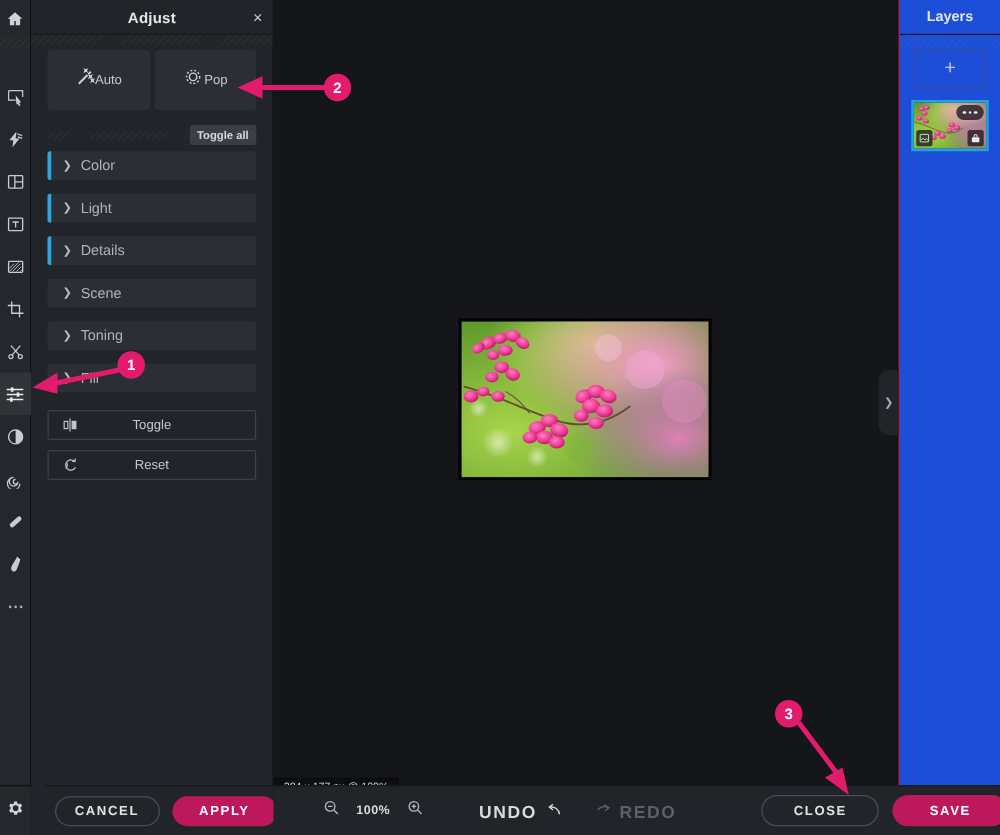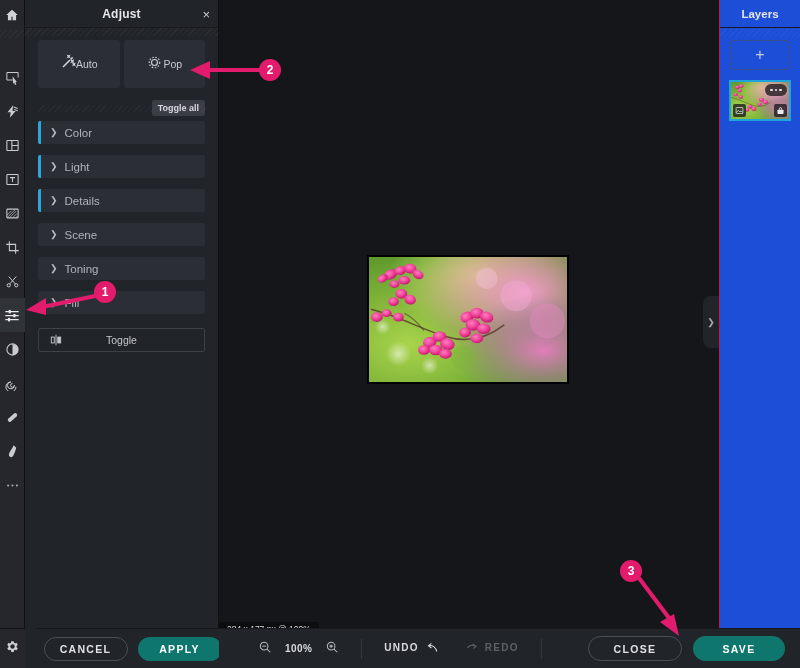--- a/index.html
+++ b/index.html
@@ -141,21 +141,21 @@
     display: flex; align-items: center; justify-content: center;
     gap: 10px;
   }
   .pill {
     height: 24px; min-width: 84px;
     border-radius: 12px;
     display: flex; align-items: center; justify-content: center;
     font-size: 10.5px; font-weight: bold; letter-spacing: 1.3px;
   }
   .pill.ghost { border: 1px solid #4a4e56; color: #dfe1e5; }
-  .pill.primary { background: #0f766e; color: #ffffff; }
+  .pill.primary { background: #be185d; color: #ffffff; }
 
   
   .canvas-area {
     position: absolute;
     left: 219px; top: 0;
     width: 500px; height: 668px;
     background: #151619;
   }
   .photo {
     position: absolute;
@@ -189,21 +189,21 @@
     padding-left: 39px;
   }
   .zoom-pct { font-size: 10px; font-weight: bold; color: #d9dbdf; letter-spacing: .4px; }
   .tb-sep {
     width: 1px; height: 20px; background: #34373d;
     margin: 0 22px;
   }
   .undo-grp { display: flex; align-items: center; gap: 26px; }
   .tb-act {
     display: flex; gap: 6px;
-    font-size: 10px; font-weight: bold; letter-spacing: 1.3px;
+    font-size: 14px; font-weight: bold; letter-spacing: 1.3px;
     color: #d9dbdf;
   }
   .tb-act.disabled { color: #5d6067; }
   .right-pills {
     display: flex; align-items: center; gap: 11px;
     margin-left: 24px;
   }
 
   
   .layers-panel {
@@ -465,20 +465,30 @@
     <div class="action-btns">
       <div class="action-btn">
         <span class="abtn-icon">
           <svg width="14" height="14" viewBox="0 0 24 24" fill="none" stroke="#c4c7cc" stroke-width="1.6">
             <path d="M12 3v18"></path>
             <rect x="4" y="7" width="5" height="10"></rect>
             <rect x="15" y="7" width="5" height="10" fill="#c4c7cc"></rect>
           </svg>
         </span>
         <span>Toggle</span>
+      </div>
+      <div class="action-btn">
+        <span class="abtn-icon">
+          <svg width="14" height="14" viewBox="0 0 24 24" fill="none" stroke="#c4c7cc" stroke-width="1.6">
+            <path d="M18 7a7 7 0 10 1.5 8"></path>
+            <path d="M19 3v4h-4"></path>
+            <path d="M6 17a7 7 0 001.5-8"></path>
+          </svg>
+        </span>
+        <span>Reset</span>
       </div>
     </div>
   </div>
 
   <div class="adjust-footer">
     <div class="pill ghost">CANCEL</div>
     <div class="pill primary">APPLY</div>
   </div>
 
   <div class="canvas-area">

